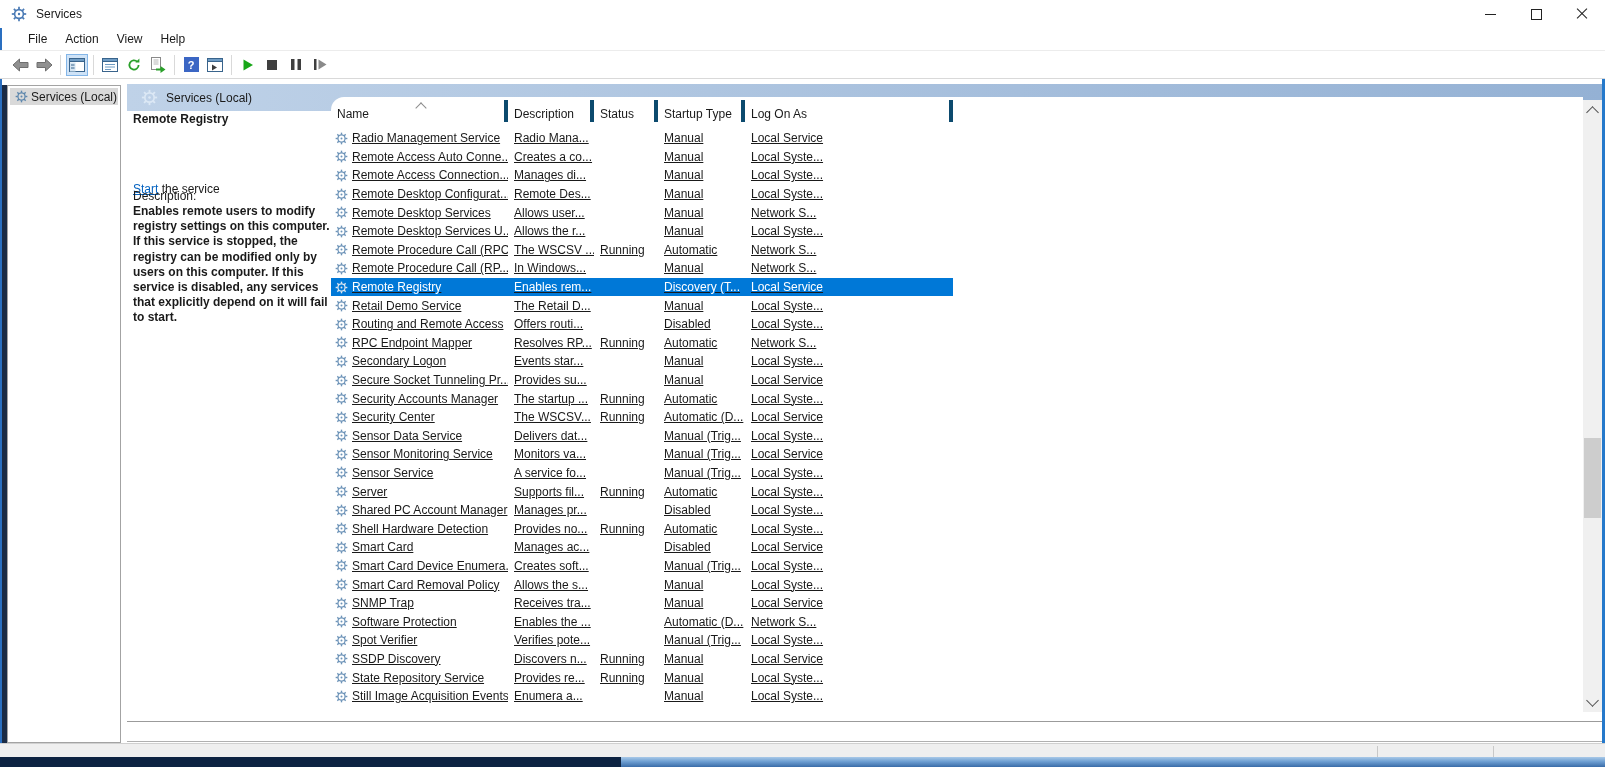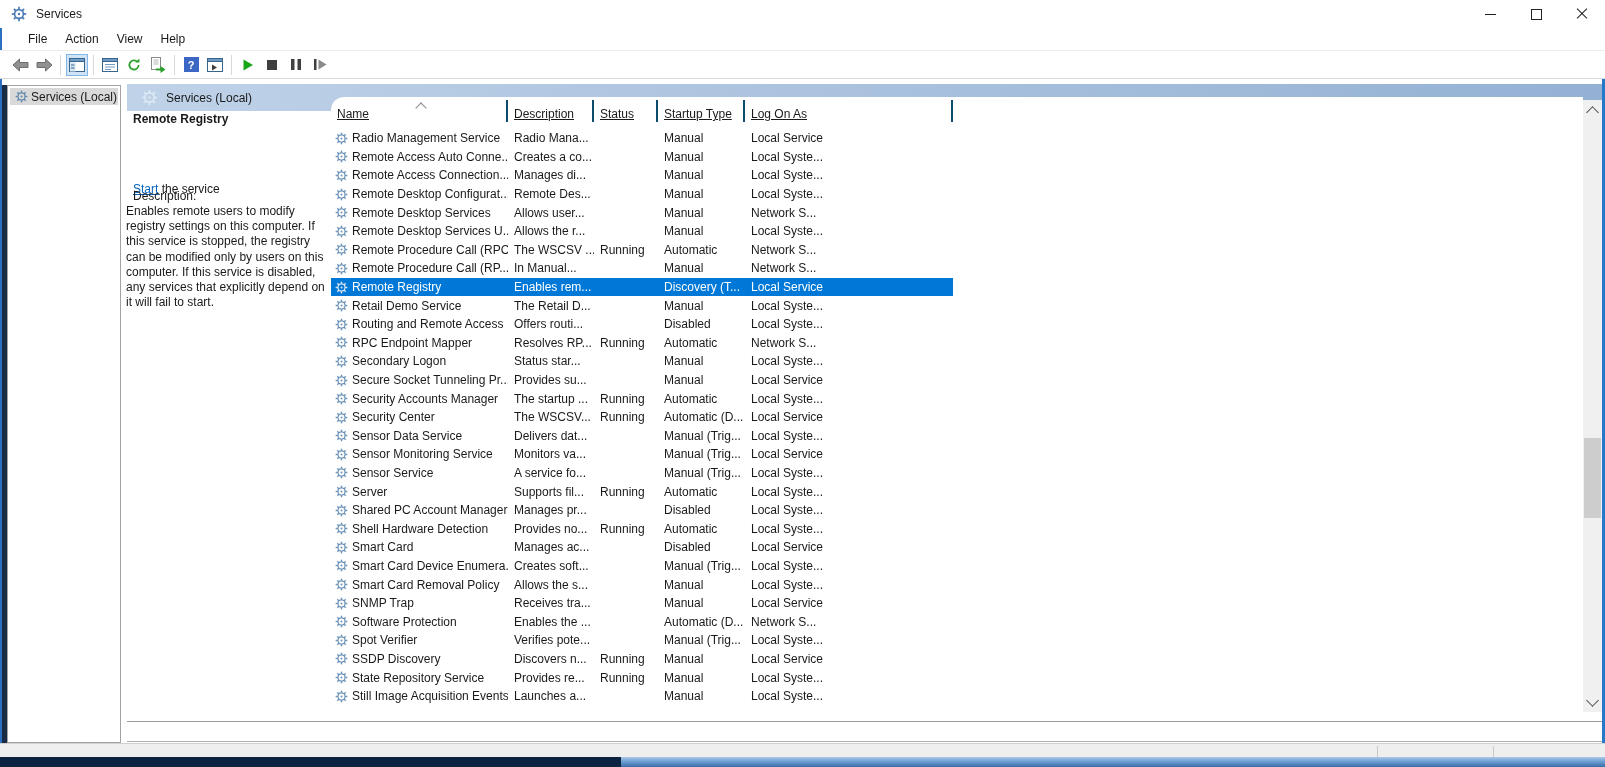--- a/index.html
+++ b/index.html
@@ -48,29 +48,29 @@
   #content-hdr{left:127px;top:84px;width:1475px;height:27px;background:linear-gradient(to right,#bfd2e8,#94b1d4);}
   #hdr-gear{left:141px;top:89px;width:17px;height:17px;color:#dce8f5;}
   #hdr-title{left:166px;top:91px;color:#1a1a1a;}
 
   
   #desc-pane{left:127px;top:111px;width:204px;height:610px;background:#fff;}
   #svc-name{left:133px;top:112px;font-weight:bold;}
   #svc-action{left:133px;top:145px;margin-top:37px;}
   #svc-action a{color:#0563c1;text-decoration:underline;cursor:pointer;}
   #desc-label{left:133px;top:189px;}
-  #desc-text{left:126px;top:204px;width:200px;line-height:15.2px;}
+  #desc-text{left:133px;top:204px;width:200px;line-height:15.2px;font-weight:bold;}
 
   
   #list-panel{left:331px;top:97px;width:1252px;height:624px;background:#fff;border-top-left-radius:13px;}
   #list-header{position:absolute;left:0;top:3px;height:26px;display:flex;align-items:flex-end;padding-bottom:4px;box-sizing:border-box;}
-  .hcell{white-space:nowrap;overflow:hidden;box-sizing:border-box;border-right:2px solid #0c4a6e;padding-left:6px;height:22px;display:flex;align-items:flex-end;padding-bottom:1px;text-decoration:underline;}
+  .hcell{white-space:nowrap;overflow:hidden;box-sizing:border-box;border-right:4px solid #0c4a6e;padding-left:6px;height:22px;display:flex;align-items:flex-end;padding-bottom:1px;}
   .w-name{width:177px;} .w-desc{width:86px;} .w-status{width:64px;} .w-startup{width:87px;} .w-logon{width:208px;}
   #sort-chevron{position:absolute;left:86px;top:7px;width:7px;height:7px;border-left:1px solid #8c8c8c;border-top:1px solid #8c8c8c;transform:rotate(45deg);}
-  #rows{position:absolute;left:0;top:32px;width:622px;}
+  #rows{position:absolute;left:0;top:32px;width:622px;text-decoration:underline;}
   .lrow{height:18.6px;display:flex;align-items:center;white-space:nowrap;}
   .lrow.sel{background:#0078d7;color:#fff;}
   .cell{box-sizing:border-box;overflow:hidden;white-space:nowrap;padding-left:6px;}
   .c-name{width:177px;display:flex;align-items:center;padding-left:4px;}
   .c-desc{width:86px;} .c-status{width:64px;} .c-startup{width:87px;} .c-logon{width:208px;}
   .gear{width:13px;height:13px;margin-right:4px;flex:0 0 auto;color:#6d93b8;}
   .lrow.sel .gear{color:#dce6f0;}
 
   
   #vscroll{left:1583px;top:100px;width:19px;height:612px;background:#f0f0f0;}
@@ -346,21 +346,21 @@
           <span class="cell c-startup">Automatic</span>
           <span class="cell c-logon">Network S...</span>
         </div>
         <div class="lrow">
           <span class="cell c-name">
             <svg class="gear" viewBox="0 0 16 16">
               <use href="#gear-sym"></use>
             </svg>
             <span>Remote Procedure Call (RP...</span>
           </span>
-          <span class="cell c-desc">In Manual...</span>
+          <span class="cell c-desc">In Windows...</span>
           <span class="cell c-status"></span>
           <span class="cell c-startup">Manual</span>
           <span class="cell c-logon">Network S...</span>
         </div>
         <div class="lrow sel">
           <span class="cell c-name">
             <svg class="gear" viewBox="0 0 16 16">
               <use href="#gear-sym"></use>
             </svg>
             <span>Remote Registry</span>
@@ -406,21 +406,21 @@
           <span class="cell c-startup">Automatic</span>
           <span class="cell c-logon">Network S...</span>
         </div>
         <div class="lrow">
           <span class="cell c-name">
             <svg class="gear" viewBox="0 0 16 16">
               <use href="#gear-sym"></use>
             </svg>
             <span>Secondary Logon</span>
           </span>
-          <span class="cell c-desc">Status star...</span>
+          <span class="cell c-desc">Events star...</span>
           <span class="cell c-status"></span>
           <span class="cell c-startup">Manual</span>
           <span class="cell c-logon">Local Syste...</span>
         </div>
         <div class="lrow">
           <span class="cell c-name">
             <svg class="gear" viewBox="0 0 16 16">
               <use href="#gear-sym"></use>
             </svg>
             <span>Secure Socket Tunneling Pr...</span>
@@ -622,21 +622,21 @@
           <span class="cell c-startup">Manual</span>
           <span class="cell c-logon">Local Syste...</span>
         </div>
         <div class="lrow">
           <span class="cell c-name">
             <svg class="gear" viewBox="0 0 16 16">
               <use href="#gear-sym"></use>
             </svg>
             <span>Still Image Acquisition Events</span>
           </span>
-          <span class="cell c-desc">Launches a...</span>
+          <span class="cell c-desc">Enumera a...</span>
           <span class="cell c-status"></span>
           <span class="cell c-startup">Manual</span>
           <span class="cell c-logon">Local Syste...</span>
         </div>
       </div>
   </div>
 
   <div class="abs" id="vscroll">
     <div class="sb-arrow sb-up"></div>
     <div id="sb-thumb"></div>

